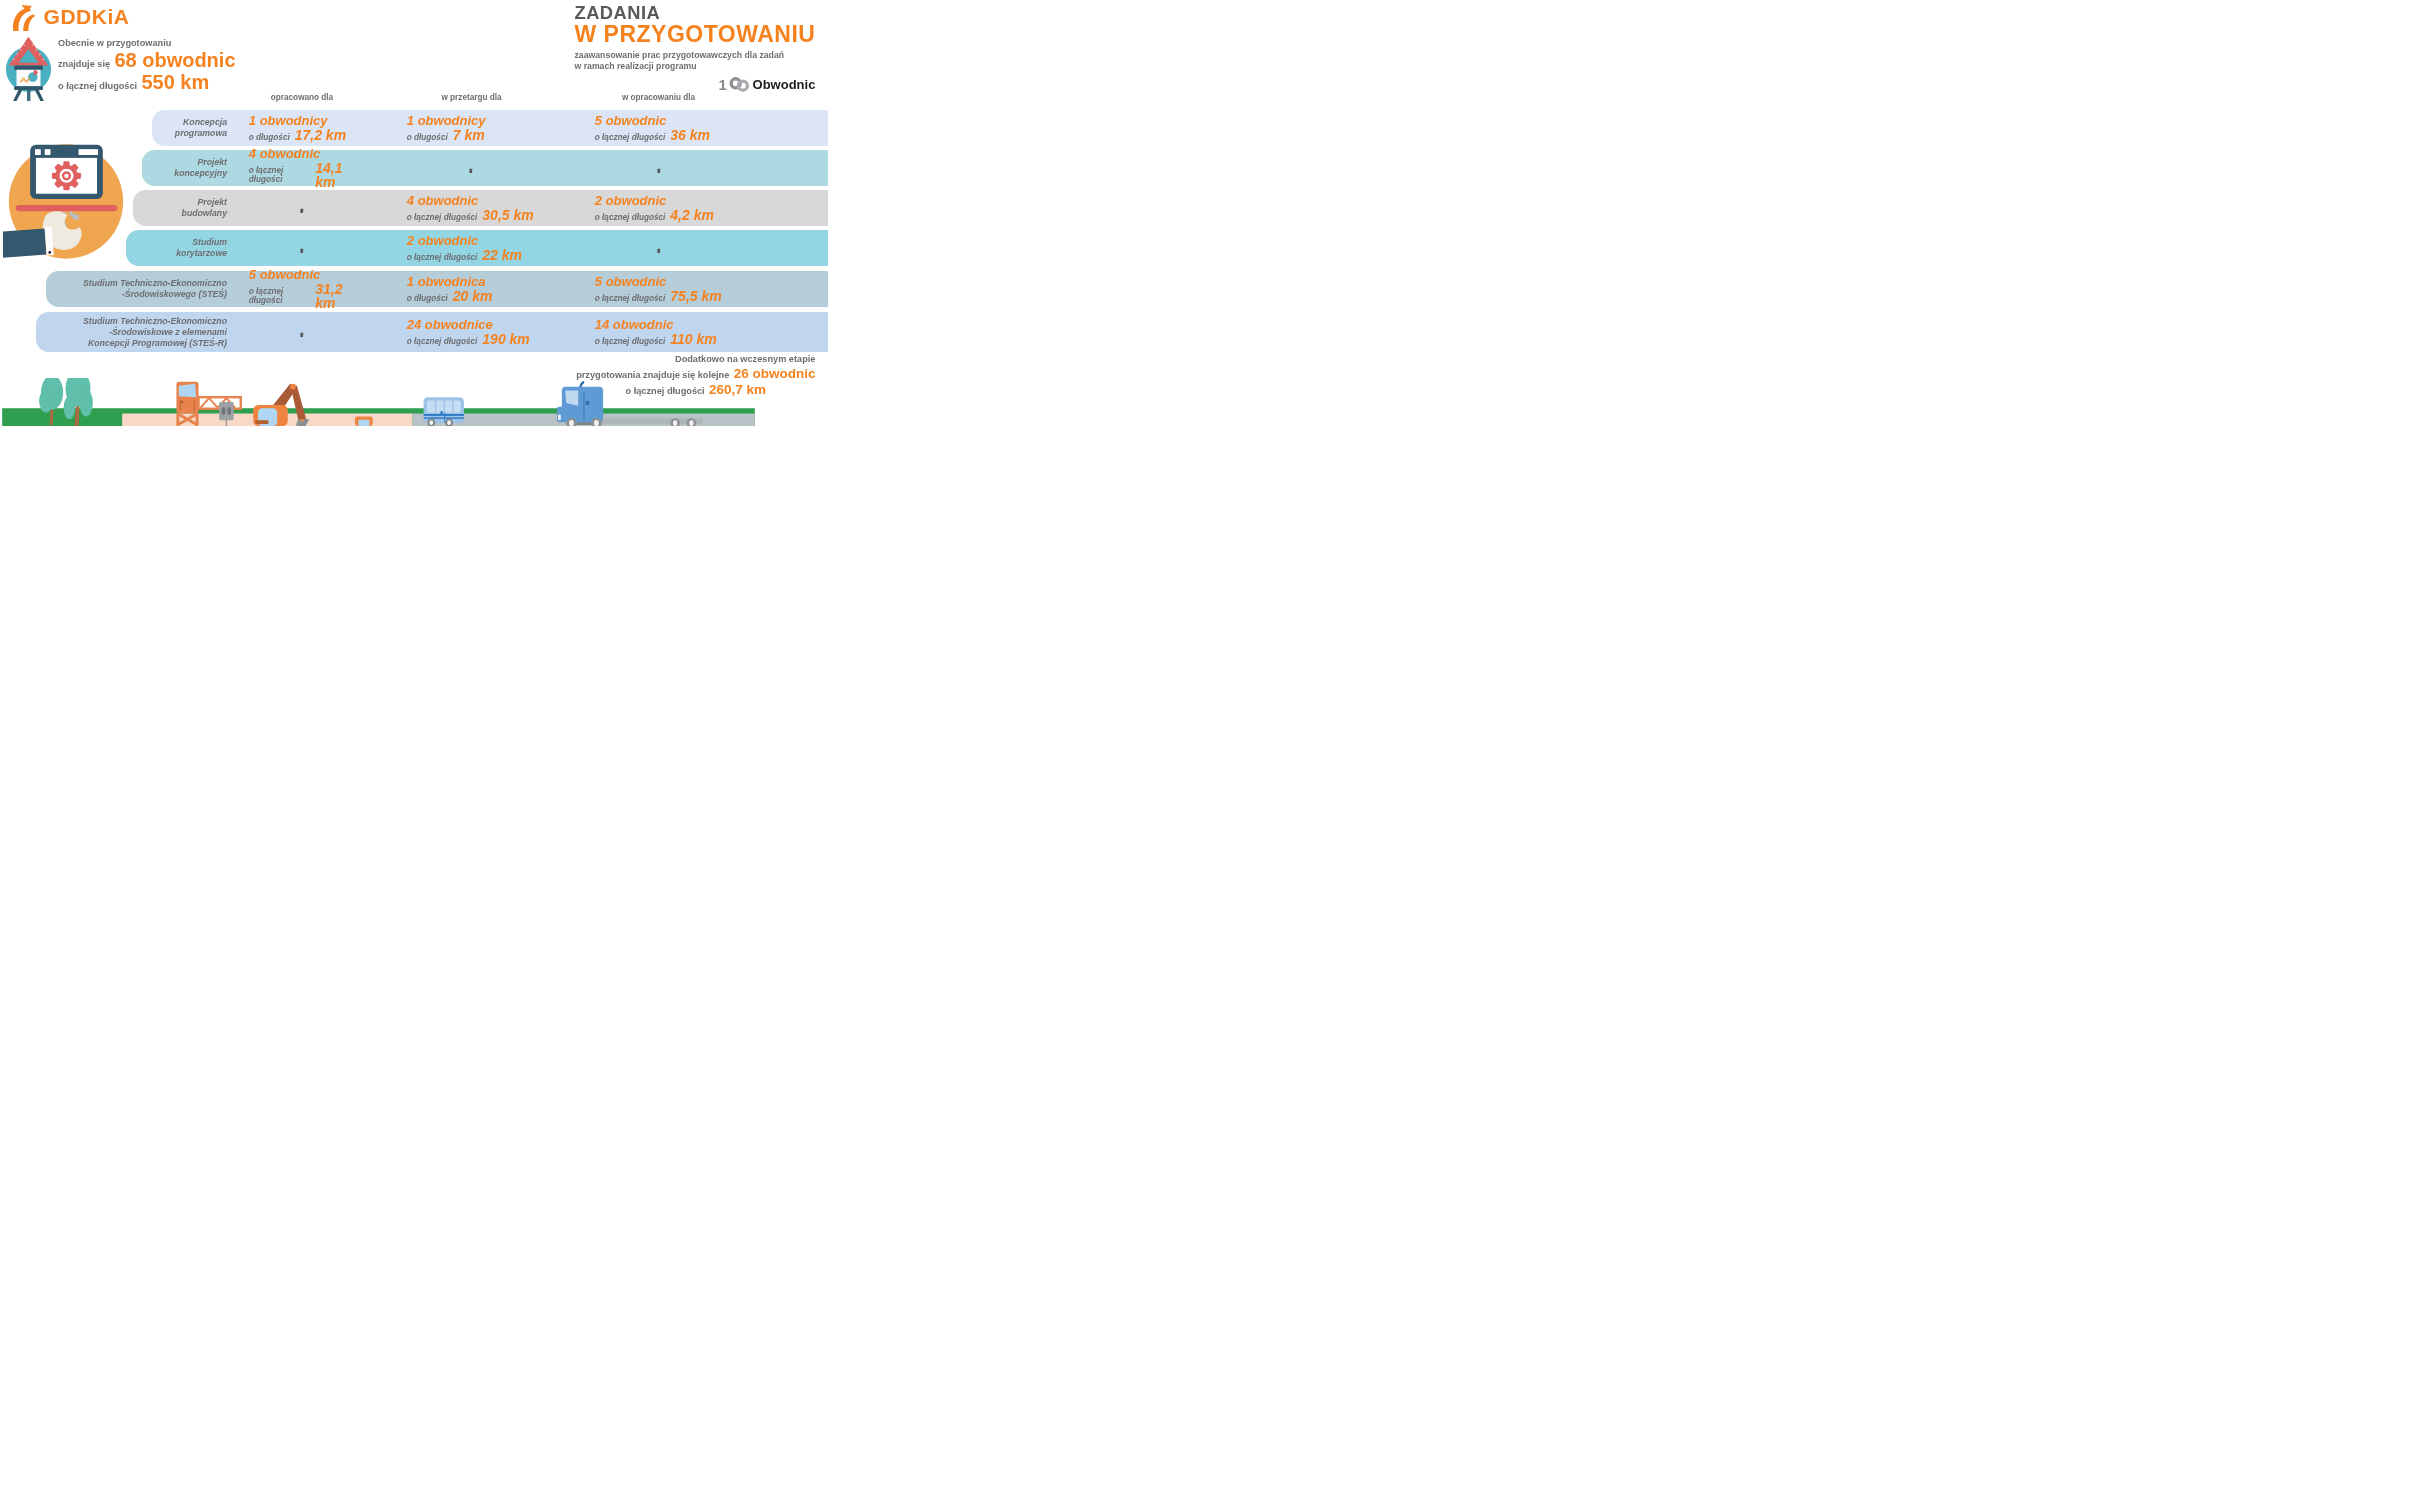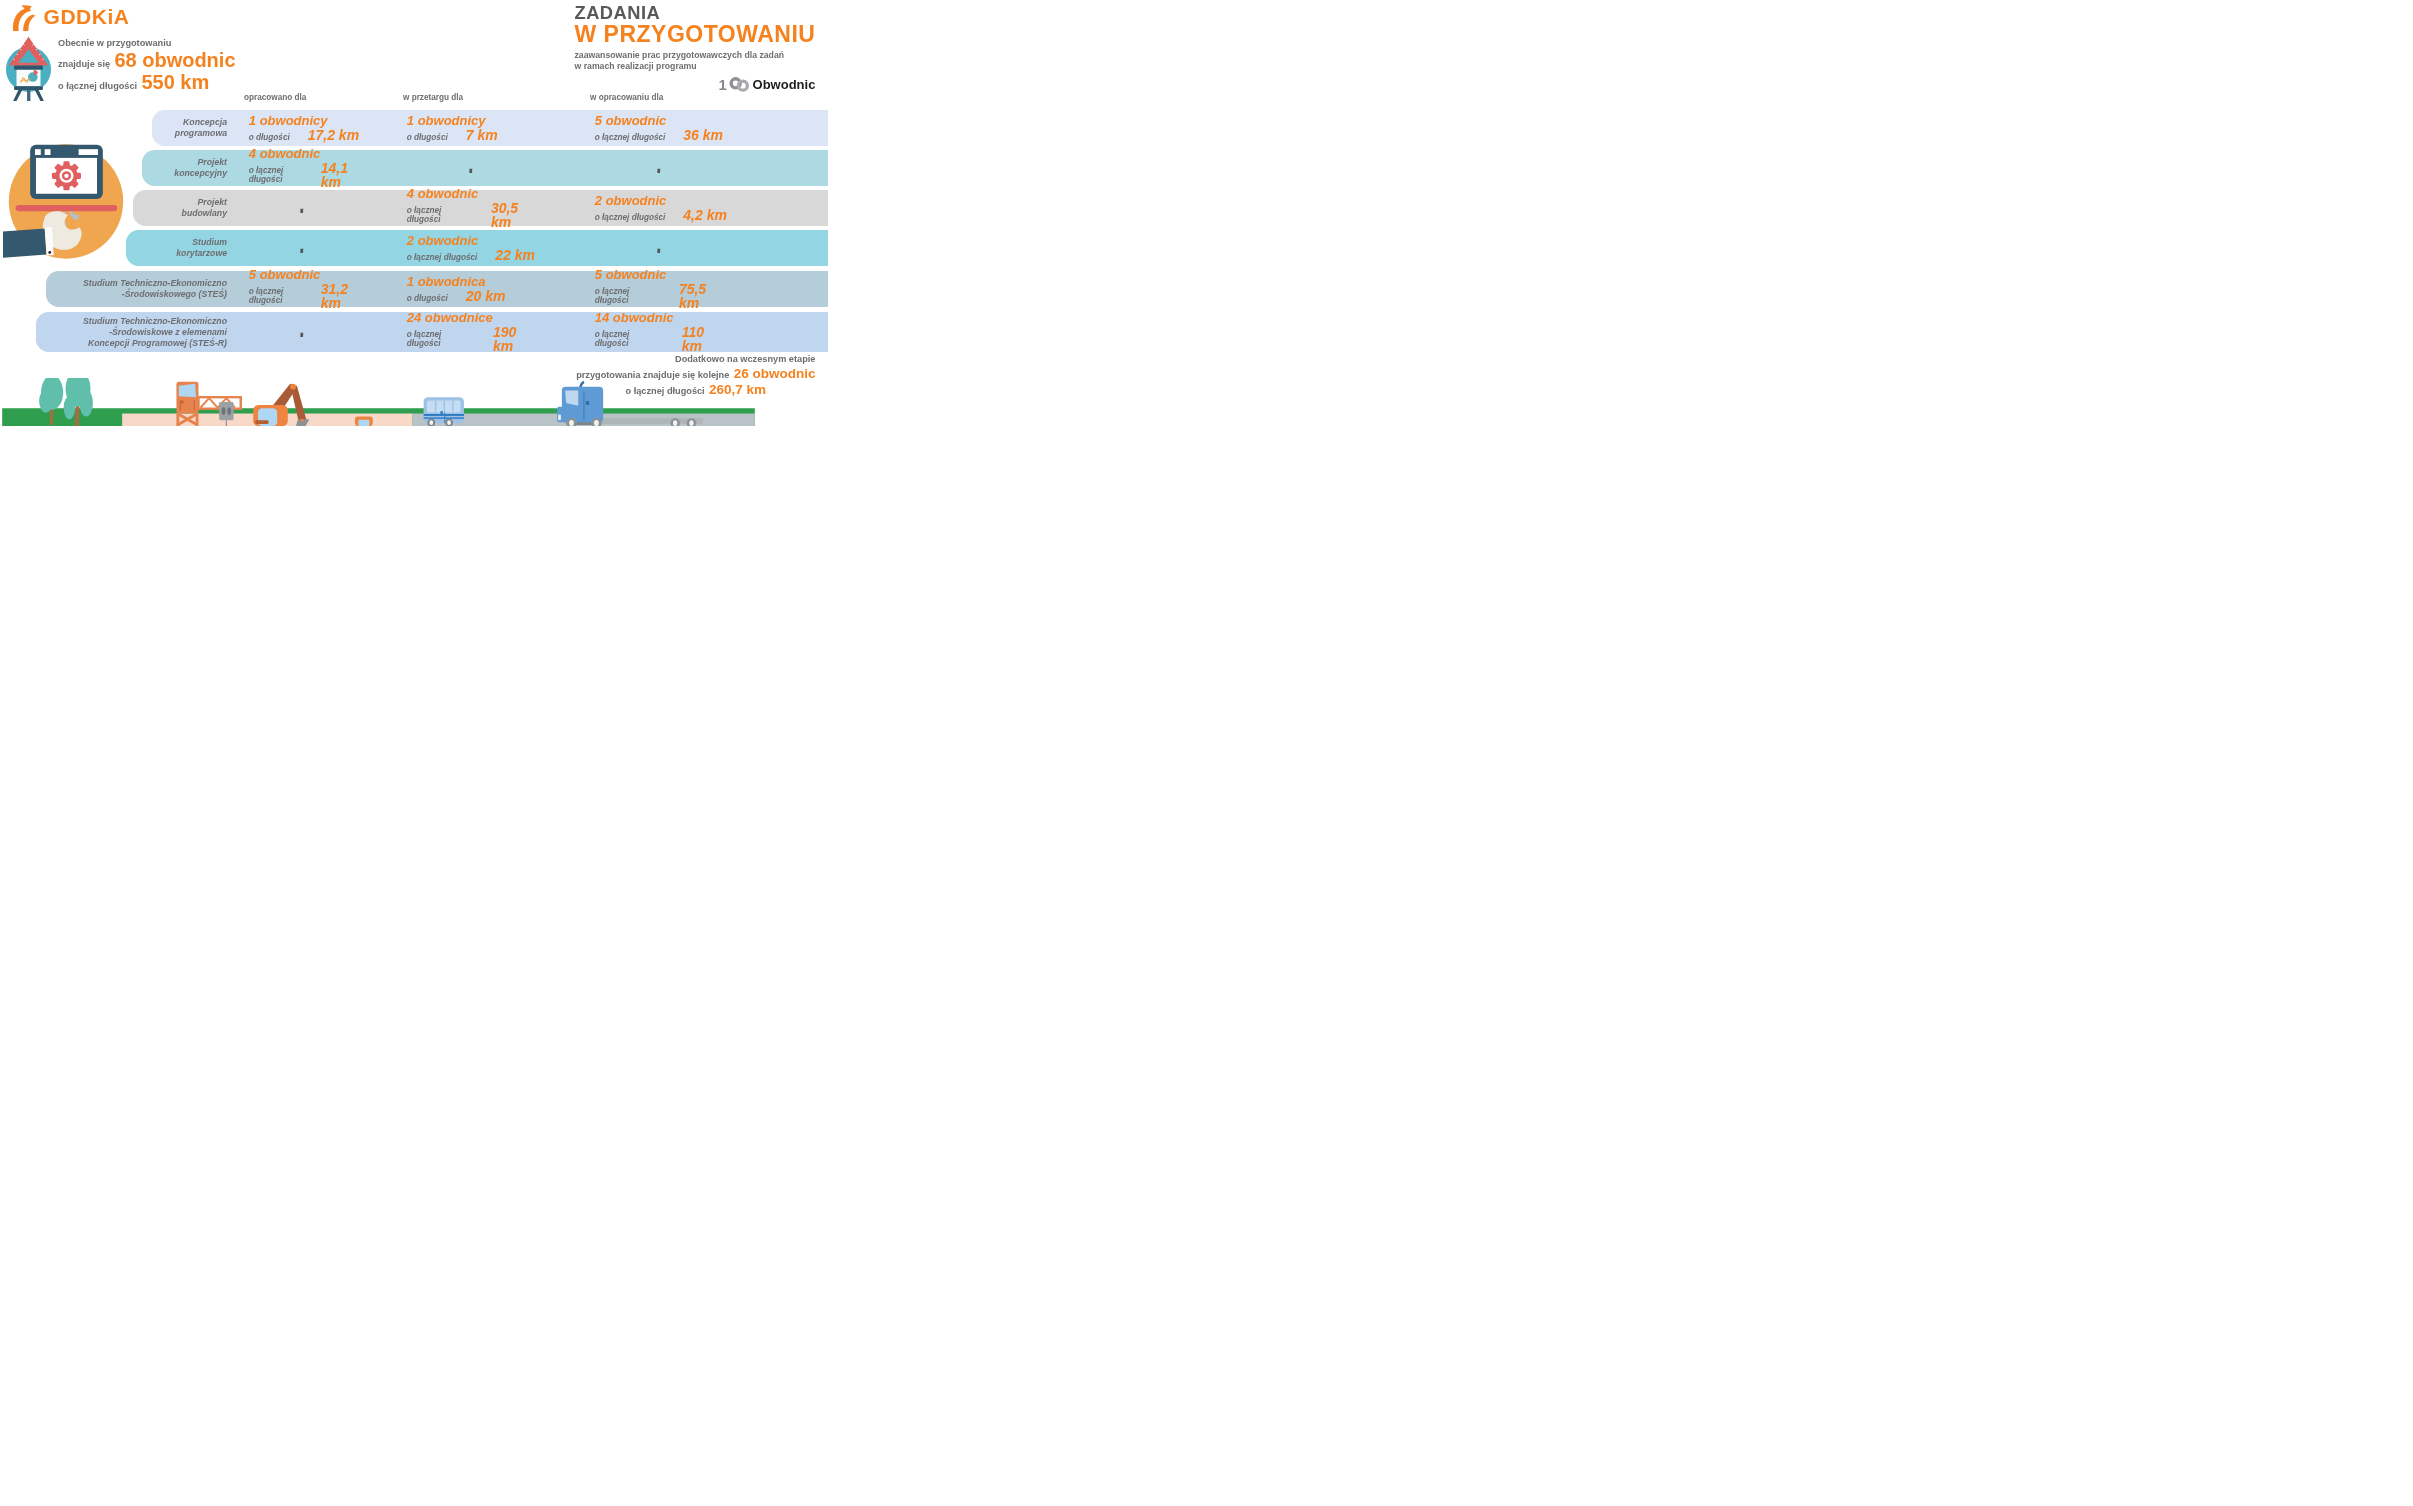--- a/index.html
+++ b/index.html
@@ -21,34 +21,34 @@
   
   .titles{position:absolute;right:12.6px;top:3.9px;text-align:left;}
   .t1{font-size:18.3px;font-weight:800;color:#58595B;letter-spacing:0.5px;line-height:1.0;}
   .t2{font-size:23px;font-weight:800;color:#F5821F;letter-spacing:0.5px;line-height:1.05;}
   .sub{margin-top:3.4px;font-size:8.7px;font-weight:700;color:#6D6E71;line-height:1.3;}
   .program{margin-top:4.3px;display:flex;justify-content:flex-end;align-items:center;gap:2.4px;}
   .program .num{font-size:15px;font-weight:800;color:#87898C;line-height:1;}
   .program .lbl{font-size:13px;font-weight:800;color:#1E1E1E;line-height:1;}
 
   
-  .col-h{position:absolute;top:93px;font-size:8.2px;font-weight:700;color:#6D6E71;text-align:left;}
+  .col-h{position:absolute;top:93px;font-size:8.2px;font-weight:700;color:#6D6E71;text-align:center;}
   .h1{left:244px;width:116px;} .h2{left:403px;width:137px;} .h3{left:590px;width:137px;}
 
   .row{position:absolute;left:var(--rl);right:0;border-radius:12.6px 0 0 12.6px;font-style:italic;}
   .lbl-cell{position:absolute;left:5.8px;width:calc(227px - var(--rl) - 5.8px);top:50%;
             transform:translateY(-50%);text-align:right;font-size:8.7px;font-weight:700;
             color:#6D6E71;line-height:1.25;}
   .c{position:absolute;top:0;bottom:0;display:flex;flex-direction:column;justify-content:center;
      align-items:flex-start;padding-left:4.8px;box-sizing:border-box;}
   .c1{left:calc(244px - var(--rl));width:116px;}
   .c2{left:calc(402px - var(--rl));width:137px;}
   .c3{left:calc(590px - var(--rl));width:137px;}
   .count{font-size:13px;font-weight:800;color:#F5821F;line-height:1.05;}
-  .len{display:flex;align-items:baseline;gap:18px;margin-top:1px;}
+  .len{display:flex;align-items:baseline;gap:5px;margin-top:1px;}
   .pfx2{font-size:8.2px;font-weight:700;color:#6D6E71;}
   .val{font-size:14px;font-weight:800;color:#F5821F;line-height:1;}
   .c.dashc{align-items:center;padding-left:0;}
   .dashmark{display:inline-block;font-size:17.4px;font-weight:900;color:#55565A;
             transform:scale(0.62,2.0);line-height:0.6;}
 
   
   .footnote{position:absolute;right:12.6px;top:354px;text-align:right;color:#6D6E71;font-weight:700;}
   .footnote .f1{font-size:9.2px;line-height:1.25;}
   .footnote .f2,.footnote .f3{display:flex;justify-content:center;align-items:baseline;gap:4.3px;margin-top:1.9px;}

